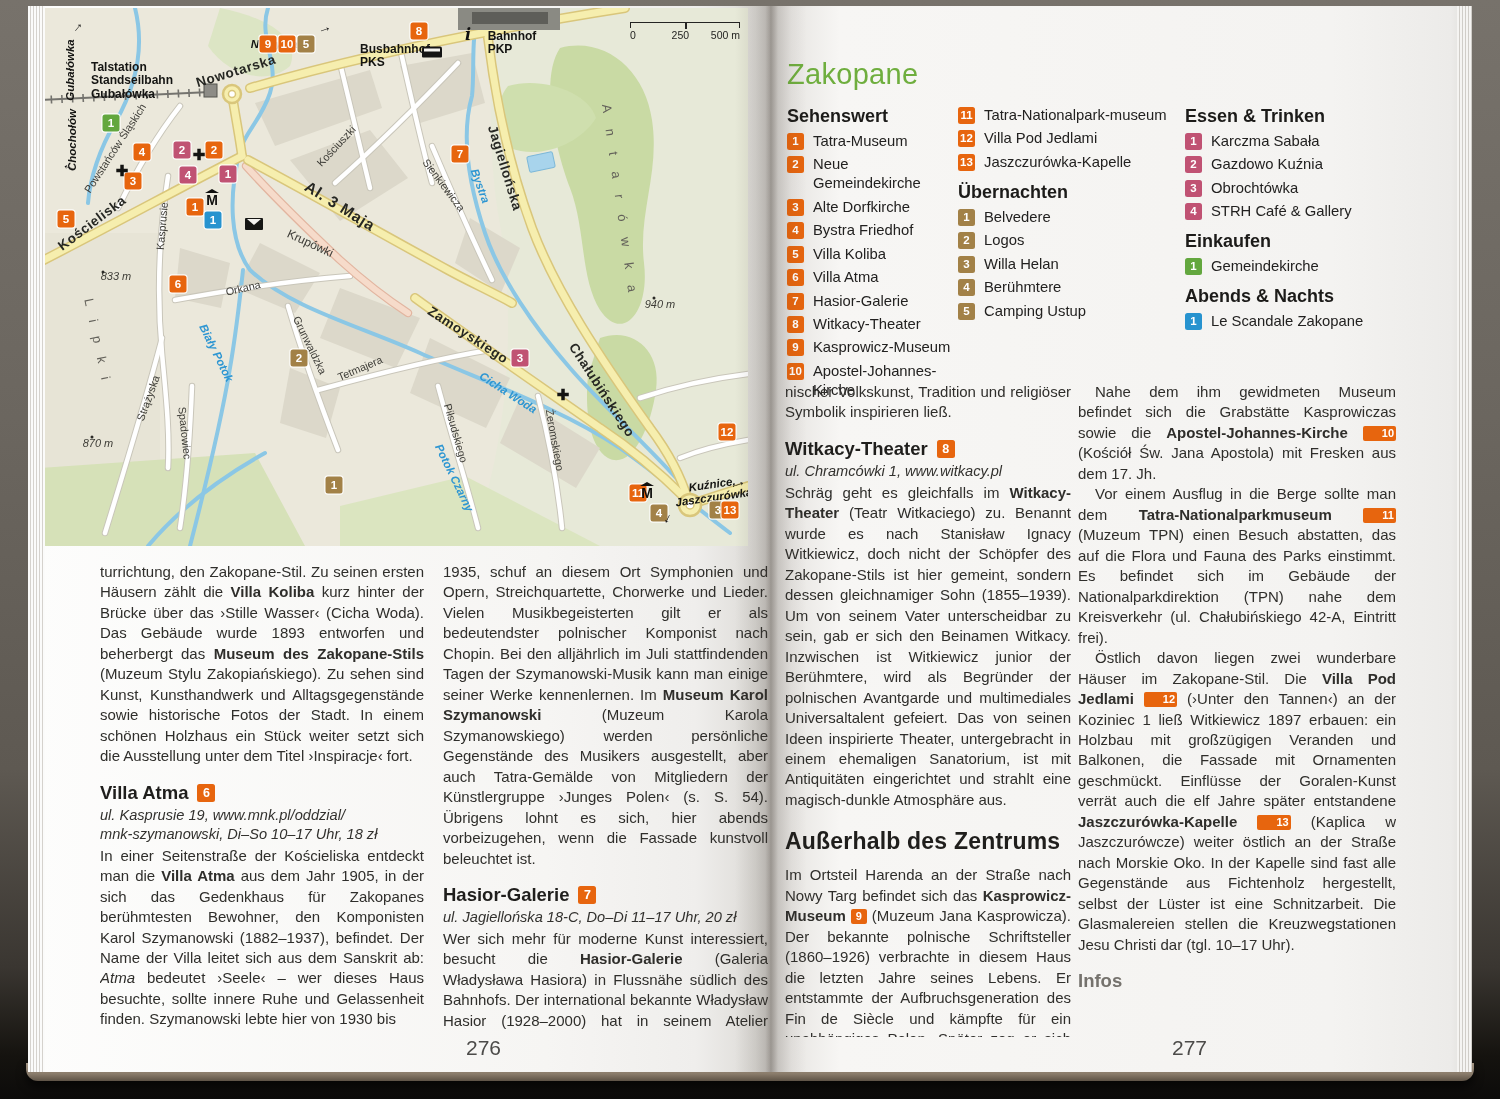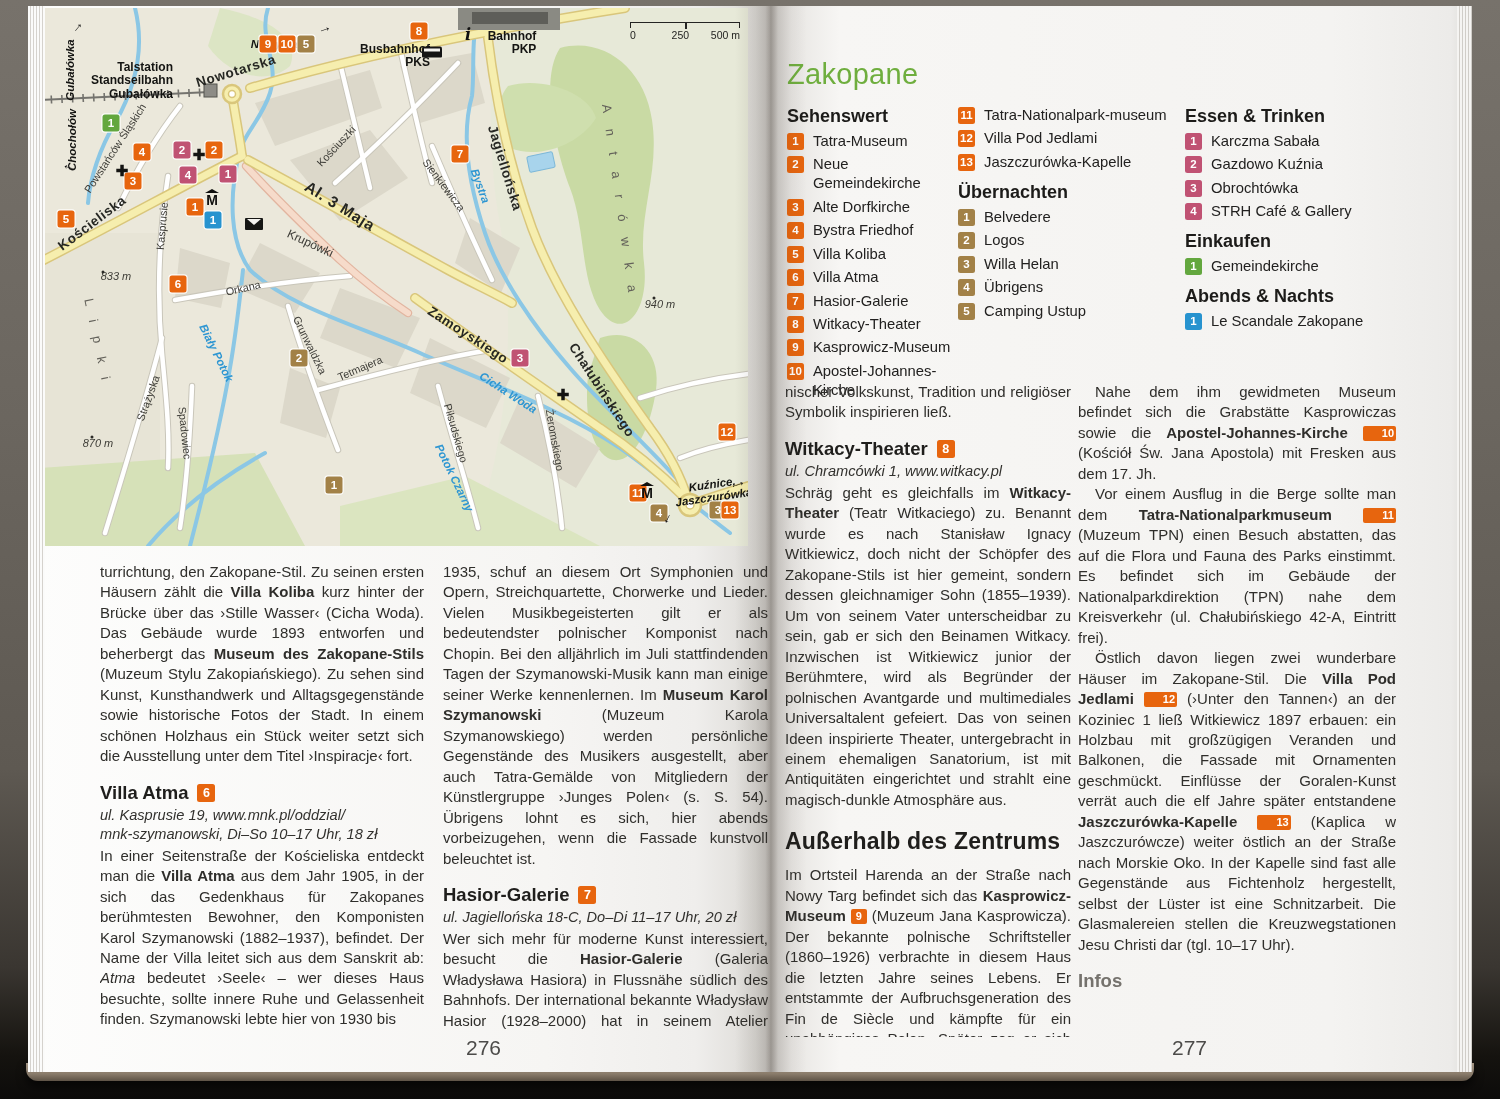--- a/index.html
+++ b/index.html
@@ -23,21 +23,21 @@
   
   .map{position:absolute;left:12px;top:2px;width:708px;height:538px;overflow:hidden;background:#ebe8db;}
   .map svg{position:absolute;left:0;top:0;}
   .mlabel{position:absolute;white-space:pre;line-height:1.12;transform:translate(-50%,-50%) rotate(var(--r,0deg));}
   .mlabel.st1{font-size:13.5px;font-weight:bold;color:#262723;letter-spacing:.6px;}
   .mlabel.st1b{font-size:15.5px;font-weight:bold;color:#262723;letter-spacing:.8px;}
   .mlabel.st2{font-size:10.8px;color:#3d3c37;}
   .mlabel.st2b{font-size:12px;color:#3d3c37;}
   .mlabel.riv{font-size:11.5px;font-weight:bold;font-style:italic;color:#2e96d2;}
   .mlabel.area{font-size:13px;color:#63615a;}
-  .mlabel.poi{font-size:12px;font-weight:bold;color:#141412;text-align:right;}
+  .mlabel.poi{font-size:12px;font-weight:bold;color:#141412;text-align:left;}
   .mlabel.dir{font-size:11.5px;font-weight:bold;font-style:italic;color:#141412;text-align:center;}
   .mlabel.elev{font-size:11px;font-style:italic;color:#3f3e38;}
   .mk{position:absolute;width:17px;height:17px;border-radius:2.5px;color:#fff;font-weight:bold;font-size:11.5px;line-height:17px;text-align:center;transform:translate(-50%,-50%);box-shadow:0 0 0 1.2px rgba(255,255,255,.85);}
   .ic{position:absolute;transform:translate(-50%,-50%) rotate(var(--r,0deg));}
   .ic.cross{font-size:15px;font-weight:900;color:#141412;}
   .ic.mus{font-size:14px;font-weight:900;color:#0f0f0d;line-height:1;text-align:center;}
   .ic.mus::before{content:"";display:block;margin:0 auto 0;width:0;border-left:7px solid transparent;border-right:7px solid transparent;border-bottom:4px solid #0f0f0d;}
   .ic.mail{width:18px;height:12px;background:#161614;border-radius:1px;}
   .ic.mail::after{content:"";position:absolute;left:1.5px;top:1px;border-left:7.5px solid transparent;border-right:7.5px solid transparent;border-top:6px solid #f4f3ef;}
   .ic.bus{width:20px;height:11px;background:#141414;border-radius:2px 2px 1px 1px;box-shadow:inset 0 3px 0 rgba(255,255,255,.0);}
@@ -360,21 +360,21 @@
         <div class="lg-row">
           <span class="lbadge" style="background: rgb(162, 129, 71);">2</span>
           <span class="lg-label">Logos</span>
         </div>
         <div class="lg-row">
           <span class="lbadge" style="background: rgb(162, 129, 71);">3</span>
           <span class="lg-label">Willa Helan</span>
         </div>
         <div class="lg-row">
           <span class="lbadge" style="background: rgb(162, 129, 71);">4</span>
-          <span class="lg-label">Übrigens</span>
+          <span class="lg-label">Berühmtere</span>
         </div>
         <div class="lg-row">
           <span class="lbadge" style="background: rgb(162, 129, 71);">5</span>
           <span class="lg-label">Camping Ustup</span>
         </div>
       </div>
     <div class="lg-col" style="left:415px;top:100px;width:278px;" id="lg-col3">
         <div class="lg-h">Essen &amp; Trinken</div>
         <div class="lg-row">
           <span class="lbadge" style="background: rgb(192, 82, 115);">1</span>

